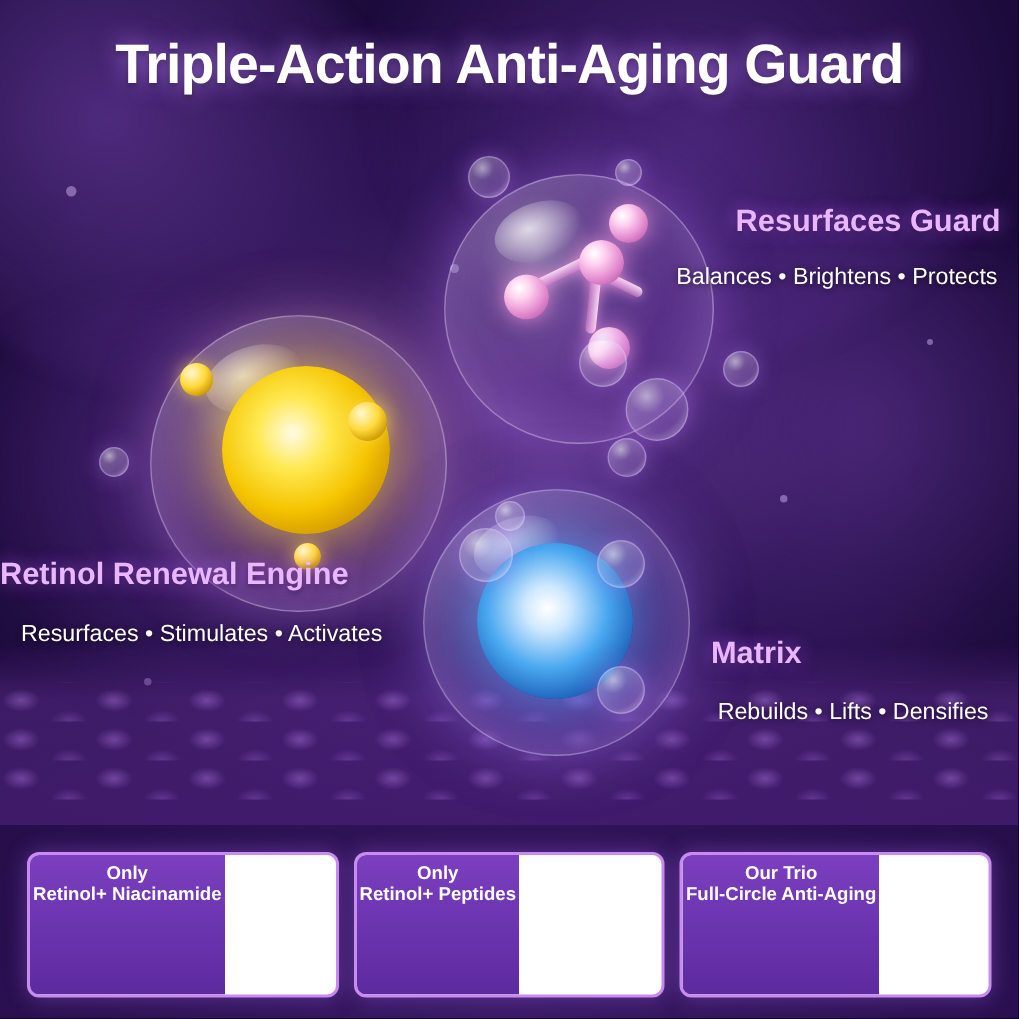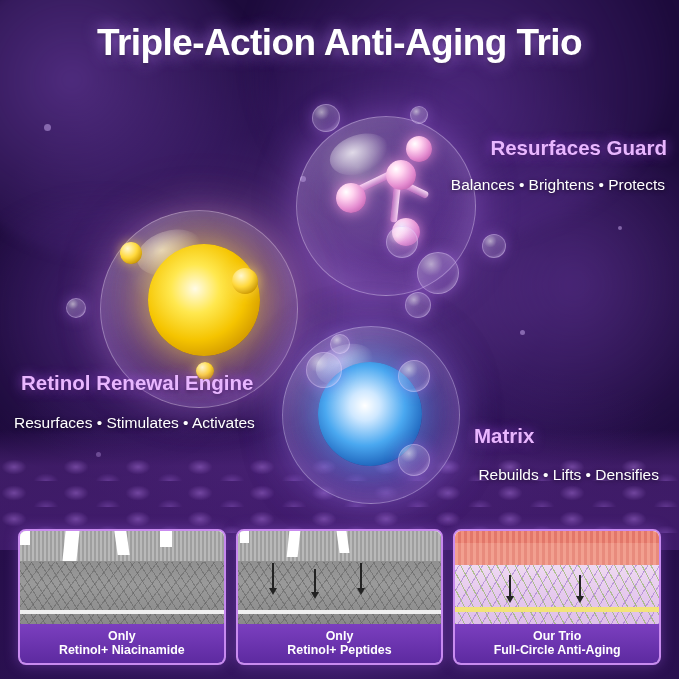--- a/index.html
+++ b/index.html
@@ -163,41 +163,41 @@
   .label-sub {
     position: absolute;
     font-size: 15.5px;
     color: #ffffff;
     text-shadow: 0 1px 4px rgba(0,0,0,0.6);
     white-space: nowrap;
     text-align: center;
   }
   .lbl-niacin-head { right: 12px; top: 136px; }
   .lbl-niacin-sub  { right: 14px; top: 176px; }
-  .lbl-retinol-head { left: 21px; top: 371px; }
+  .lbl-retinol-head { left: 0; top: 371px; }
   .lbl-retinol-sub  { left: 14px; top: 414px; }
   .lbl-peptide-head { left: 474px; top: 398px; line-height: 25px; white-space: normal; width: 200px;}
   .lbl-peptide-sub  { right: 20px; top: 466px; margin-left: 35px; }
 
   
   .cards {
     position: absolute;
     left: 18px; right: 18px; bottom: 14px;
     display: flex;
     gap: 10px;
   }
   .card {
     flex: 1;
     border: 2px solid #c98bf0;
     border-radius: 8px;
     overflow: hidden;
     background: #ffffff;
     box-shadow: 0 0 14px rgba(150,90,220,0.45);
     display: flex;
-    flex-direction: column;
+    flex-direction: row;
     margin-top: 20px;
   }
   .card-img {
     position: relative;
     height: 93px;
     overflow: hidden;
     background: #ffffff;
   }
   .card-cap {
     background: linear-gradient(to bottom, #7b3fbf, #5d2aa0);
@@ -284,21 +284,21 @@
 
   <div class="dot" style="left:44px;top:124px;width:7px;height:7px;"></div>
   <div class="dot" style="left:300px;top:176px;width:6px;height:6px;"></div>
   <div class="dot" style="left:520px;top:330px;width:5px;height:5px;"></div>
   <div class="dot" style="left:618px;top:226px;width:4px;height:4px;"></div>
   <div class="dot" style="left:96px;top:452px;width:5px;height:5px;"></div>
 
   <div class="skin-band"></div>
   <div class="skin-cells"></div>
 
-  <div class="title">Triple-Action Anti-Aging Trio</div>
+  <div class="title">Triple-Action Anti-Aging Guard</div>
 
   <div class="bubble shell bub-niacin"></div>
   <div class="mol-bond" style="left:355px;top:188px;width:46px;transform:rotate(-26deg);"></div>
   <div class="mol-bond" style="left:392px;top:175px;width:40px;transform:rotate(26deg);"></div>
   <div class="mol-bond" style="left:398px;top:175px;width:44px;transform:rotate(96deg);"></div>
   <div class="mol-node" style="left:336px;top:183px;width:30px;height:30px;"></div>
   <div class="mol-node" style="left:386px;top:160px;width:30px;height:30px;"></div>
   <div class="mol-node" style="left:406px;top:136px;width:26px;height:26px;"></div>
   <div class="mol-node" style="left:392px;top:218px;width:28px;height:28px;"></div>
   <div class="small-bubble" style="left:386px;top:226px;width:30px;height:30px;"></div>

